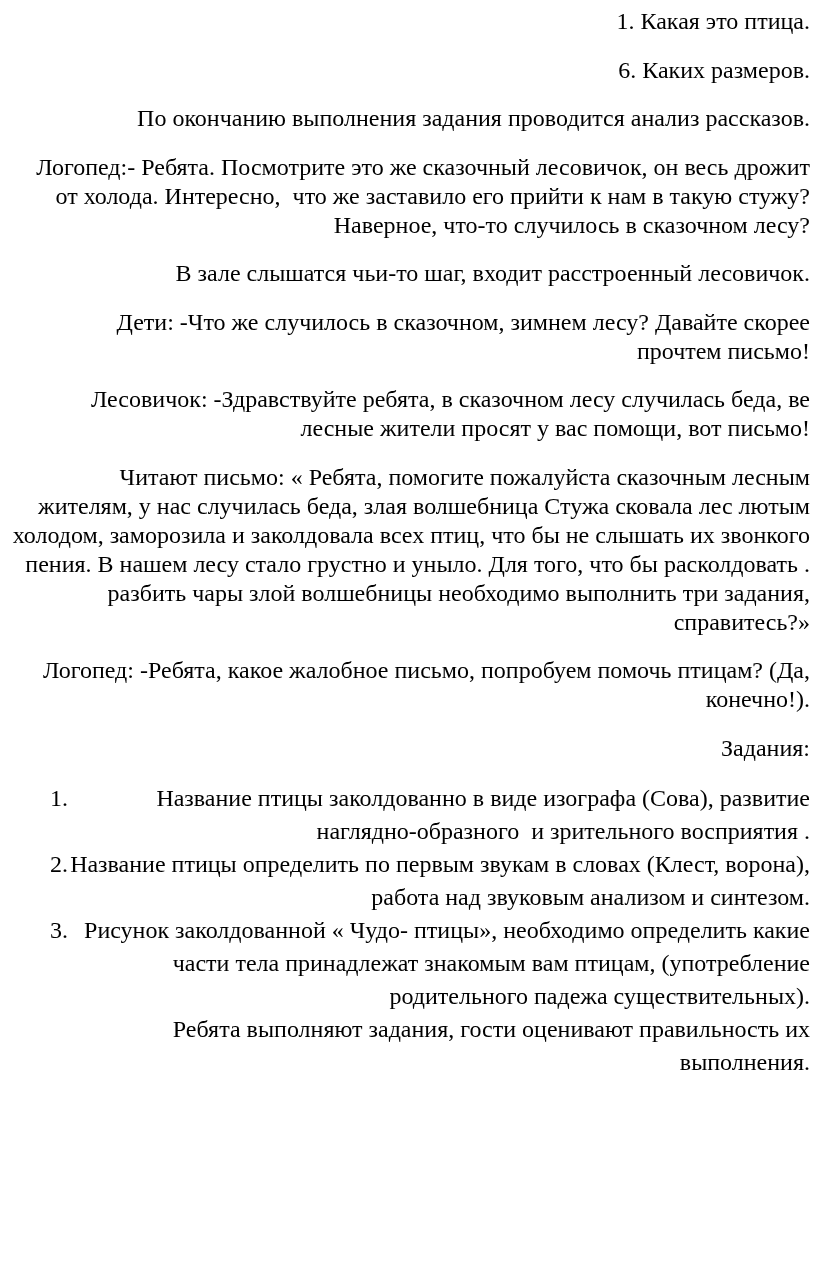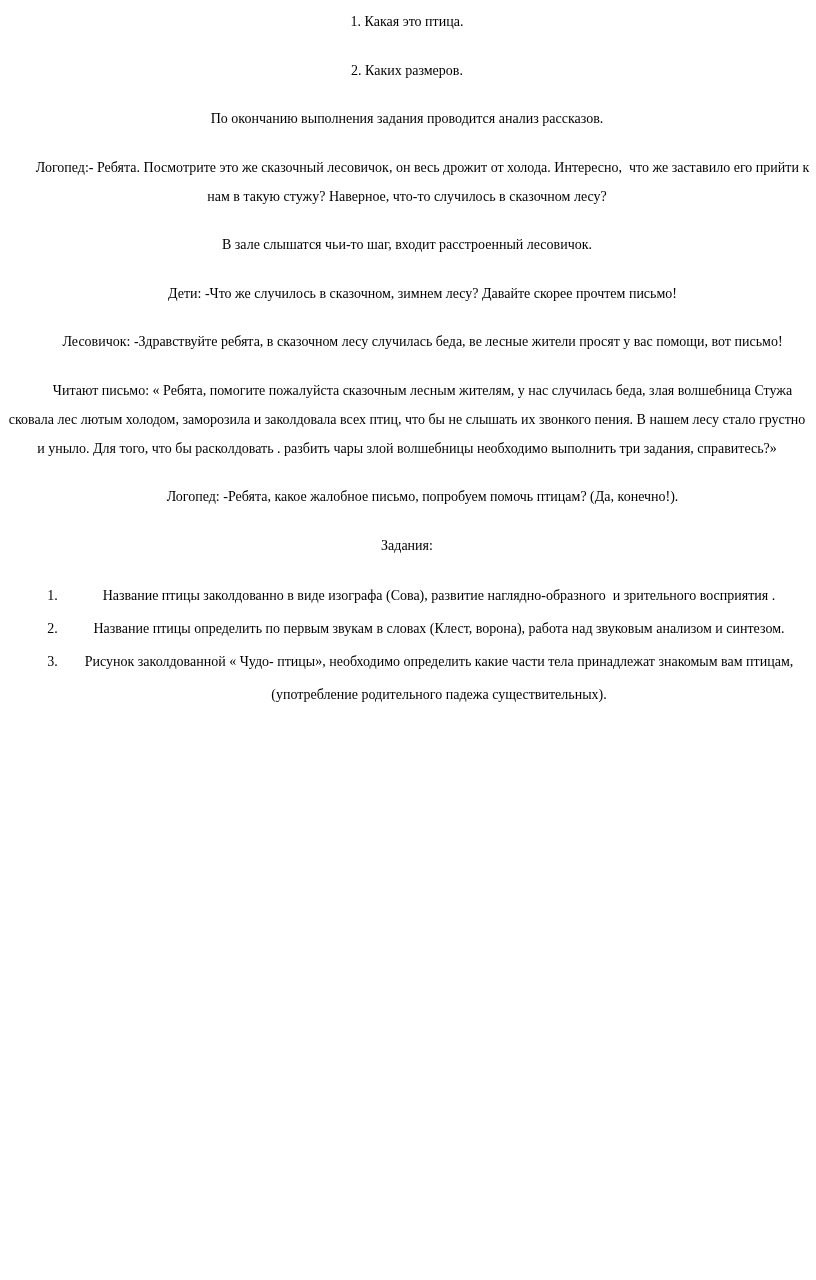--- a/index.html
+++ b/index.html
@@ -8,25 +8,25 @@
     background: #ffffff;
   }
   .page {
     position: relative;
     width: 816px;
     height: 1280px;
     box-sizing: border-box;
     background: #ffffff;
     color: #000000;
     font-family: "Liberation Serif", "DejaVu Serif", serif;
-    font-size: 14px;
+    font-size: 24px;
     line-height: 29px;
     padding: 7px 6px 0 4px;
     overflow: hidden;
-    text-align: center;
+    text-align: right;
   }
   .para {
     margin: 0 0 19.5px 0;
     white-space: pre-wrap;
   }
   .para.indent {
     text-indent: 31px;
   }
   .tasks {
     margin-left: 33px;
@@ -48,21 +48,21 @@
     margin-left: 31px;
     white-space: pre-wrap;
   }
 </style>
 </head>
 <body>
 
 <div class="page">
 
   <p class="para">1. Какая это птица.</p>
-  <p class="para">2. Каких размеров.</p>
+  <p class="para">6. Каких размеров.</p>
 
   <p class="para">По окончанию выполнения задания проводится анализ рассказов.</p>
   <p class="para indent">Логопед:- Ребята. Посмотрите это же сказочный лесовичок, он весь дрожит от холода. Интересно,  что же заставило его прийти к нам в такую стужу? Наверное, что-то случилось в сказочном лесу?</p>
   <p class="para">В зале слышатся чьи-то шаг, входит расстроенный лесовичок.</p>
   <p class="para indent">Дети: -Что же случилось в сказочном, зимнем лесу? Давайте скорее прочтем письмо!</p>
   <p class="para indent">Лесовичок: -Здравствуйте ребята, в сказочном лесу случилась беда, ве лесные жители просят у вас помощи, вот письмо!</p>
   <p class="para indent">Читают письмо: « Ребята, помогите пожалуйста сказочным лесным жителям, у нас случилась беда, злая волшебница Стужа сковала лес лютым холодом, заморозила и заколдовала всех птиц, что бы не слышать их звонкого пения. В нашем лесу стало грустно и уныло. Для того, что бы расколдовать . разбить чары злой волшебницы необходимо выполнить три задания, справитесь?»</p>
   <p class="para indent">Логопед: -Ребята, какое жалобное письмо, попробуем помочь птицам? (Да, конечно!).</p>
 
   <p class="para">Задания:</p>
@@ -73,15 +73,16 @@
       <span class="task-text">Название птицы заколдованно в виде изографа (Сова), развитие наглядно-образного  и зрительного восприятия .</span>
     </div>
     <div class="task-item">
       <span class="task-num">2.</span>
       <span class="task-text">Название птицы определить по первым звукам в словах (Клест, ворона), работа над звуковым анализом и синтезом.</span>
     </div>
     <div class="task-item">
       <span class="task-num">3.</span>
       <span class="task-text">Рисунок заколдованной « Чудо- птицы», необходимо определить какие части тела принадлежат знакомым вам птицам, (употребление родительного падежа существительных).</span>
     </div>
+    <div class="task-footer">Ребята выполняют задания, гости оценивают правильность их выполнения.</div>
   </div>
 
 </div>
 
 </body></html>

